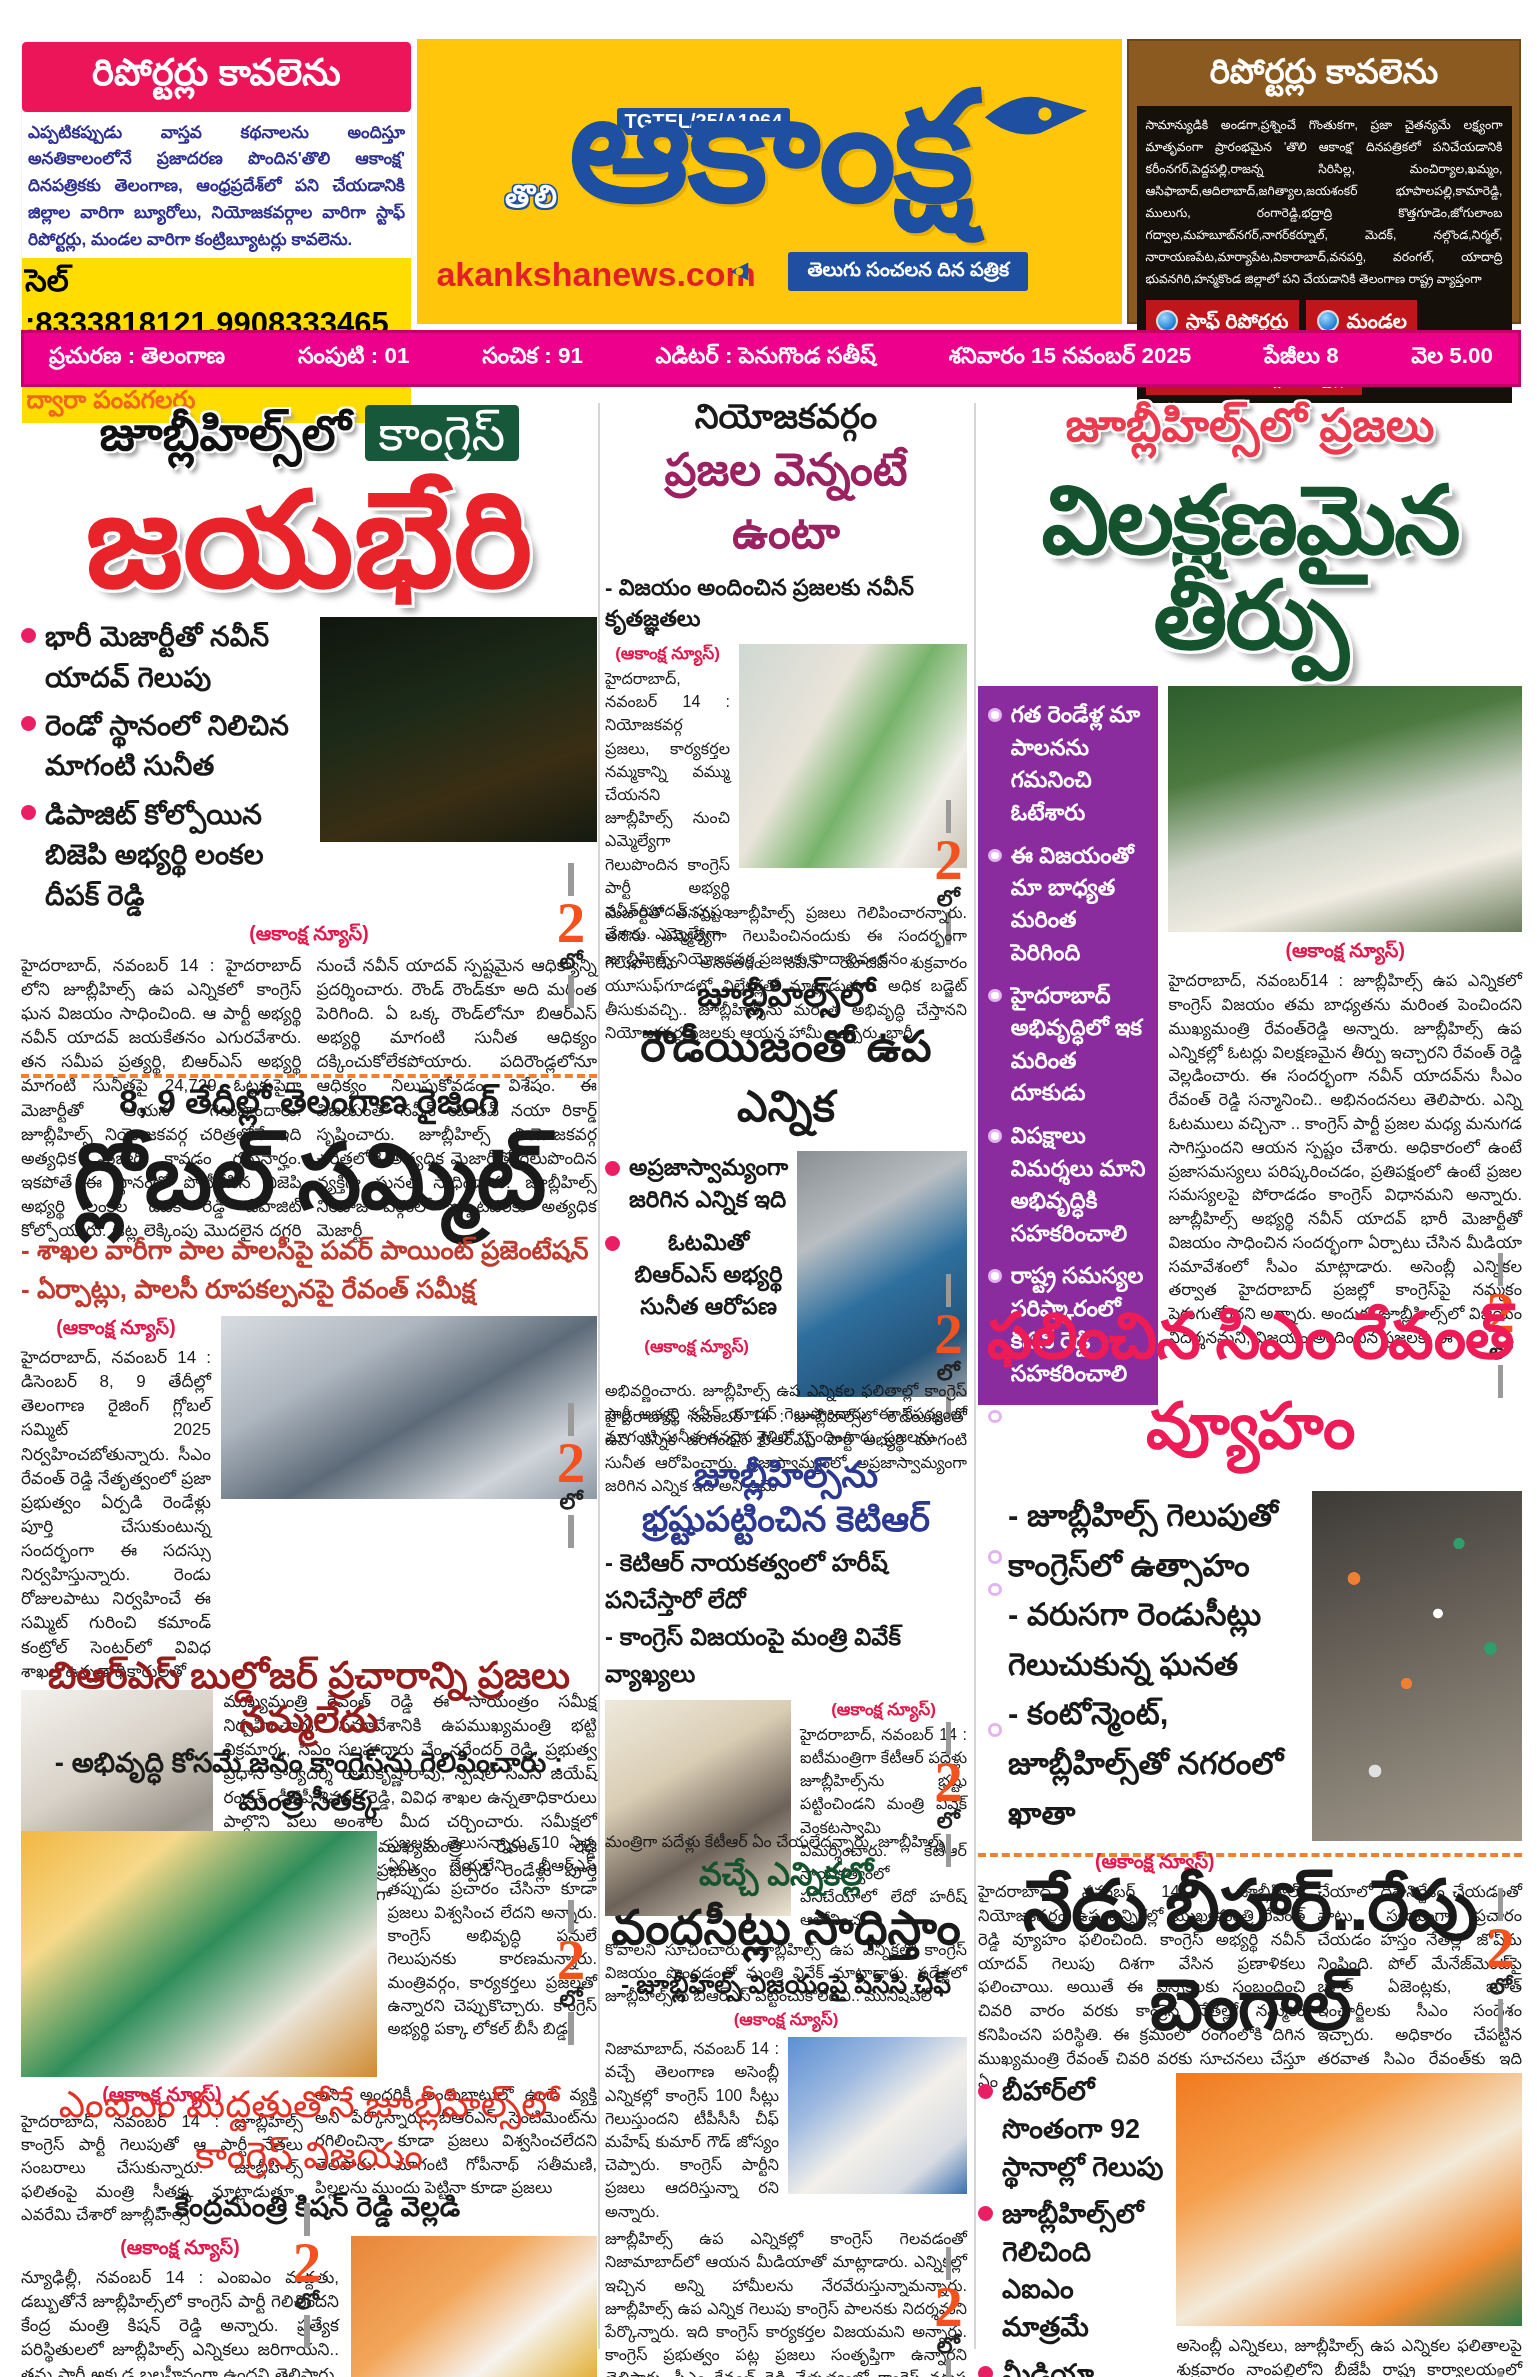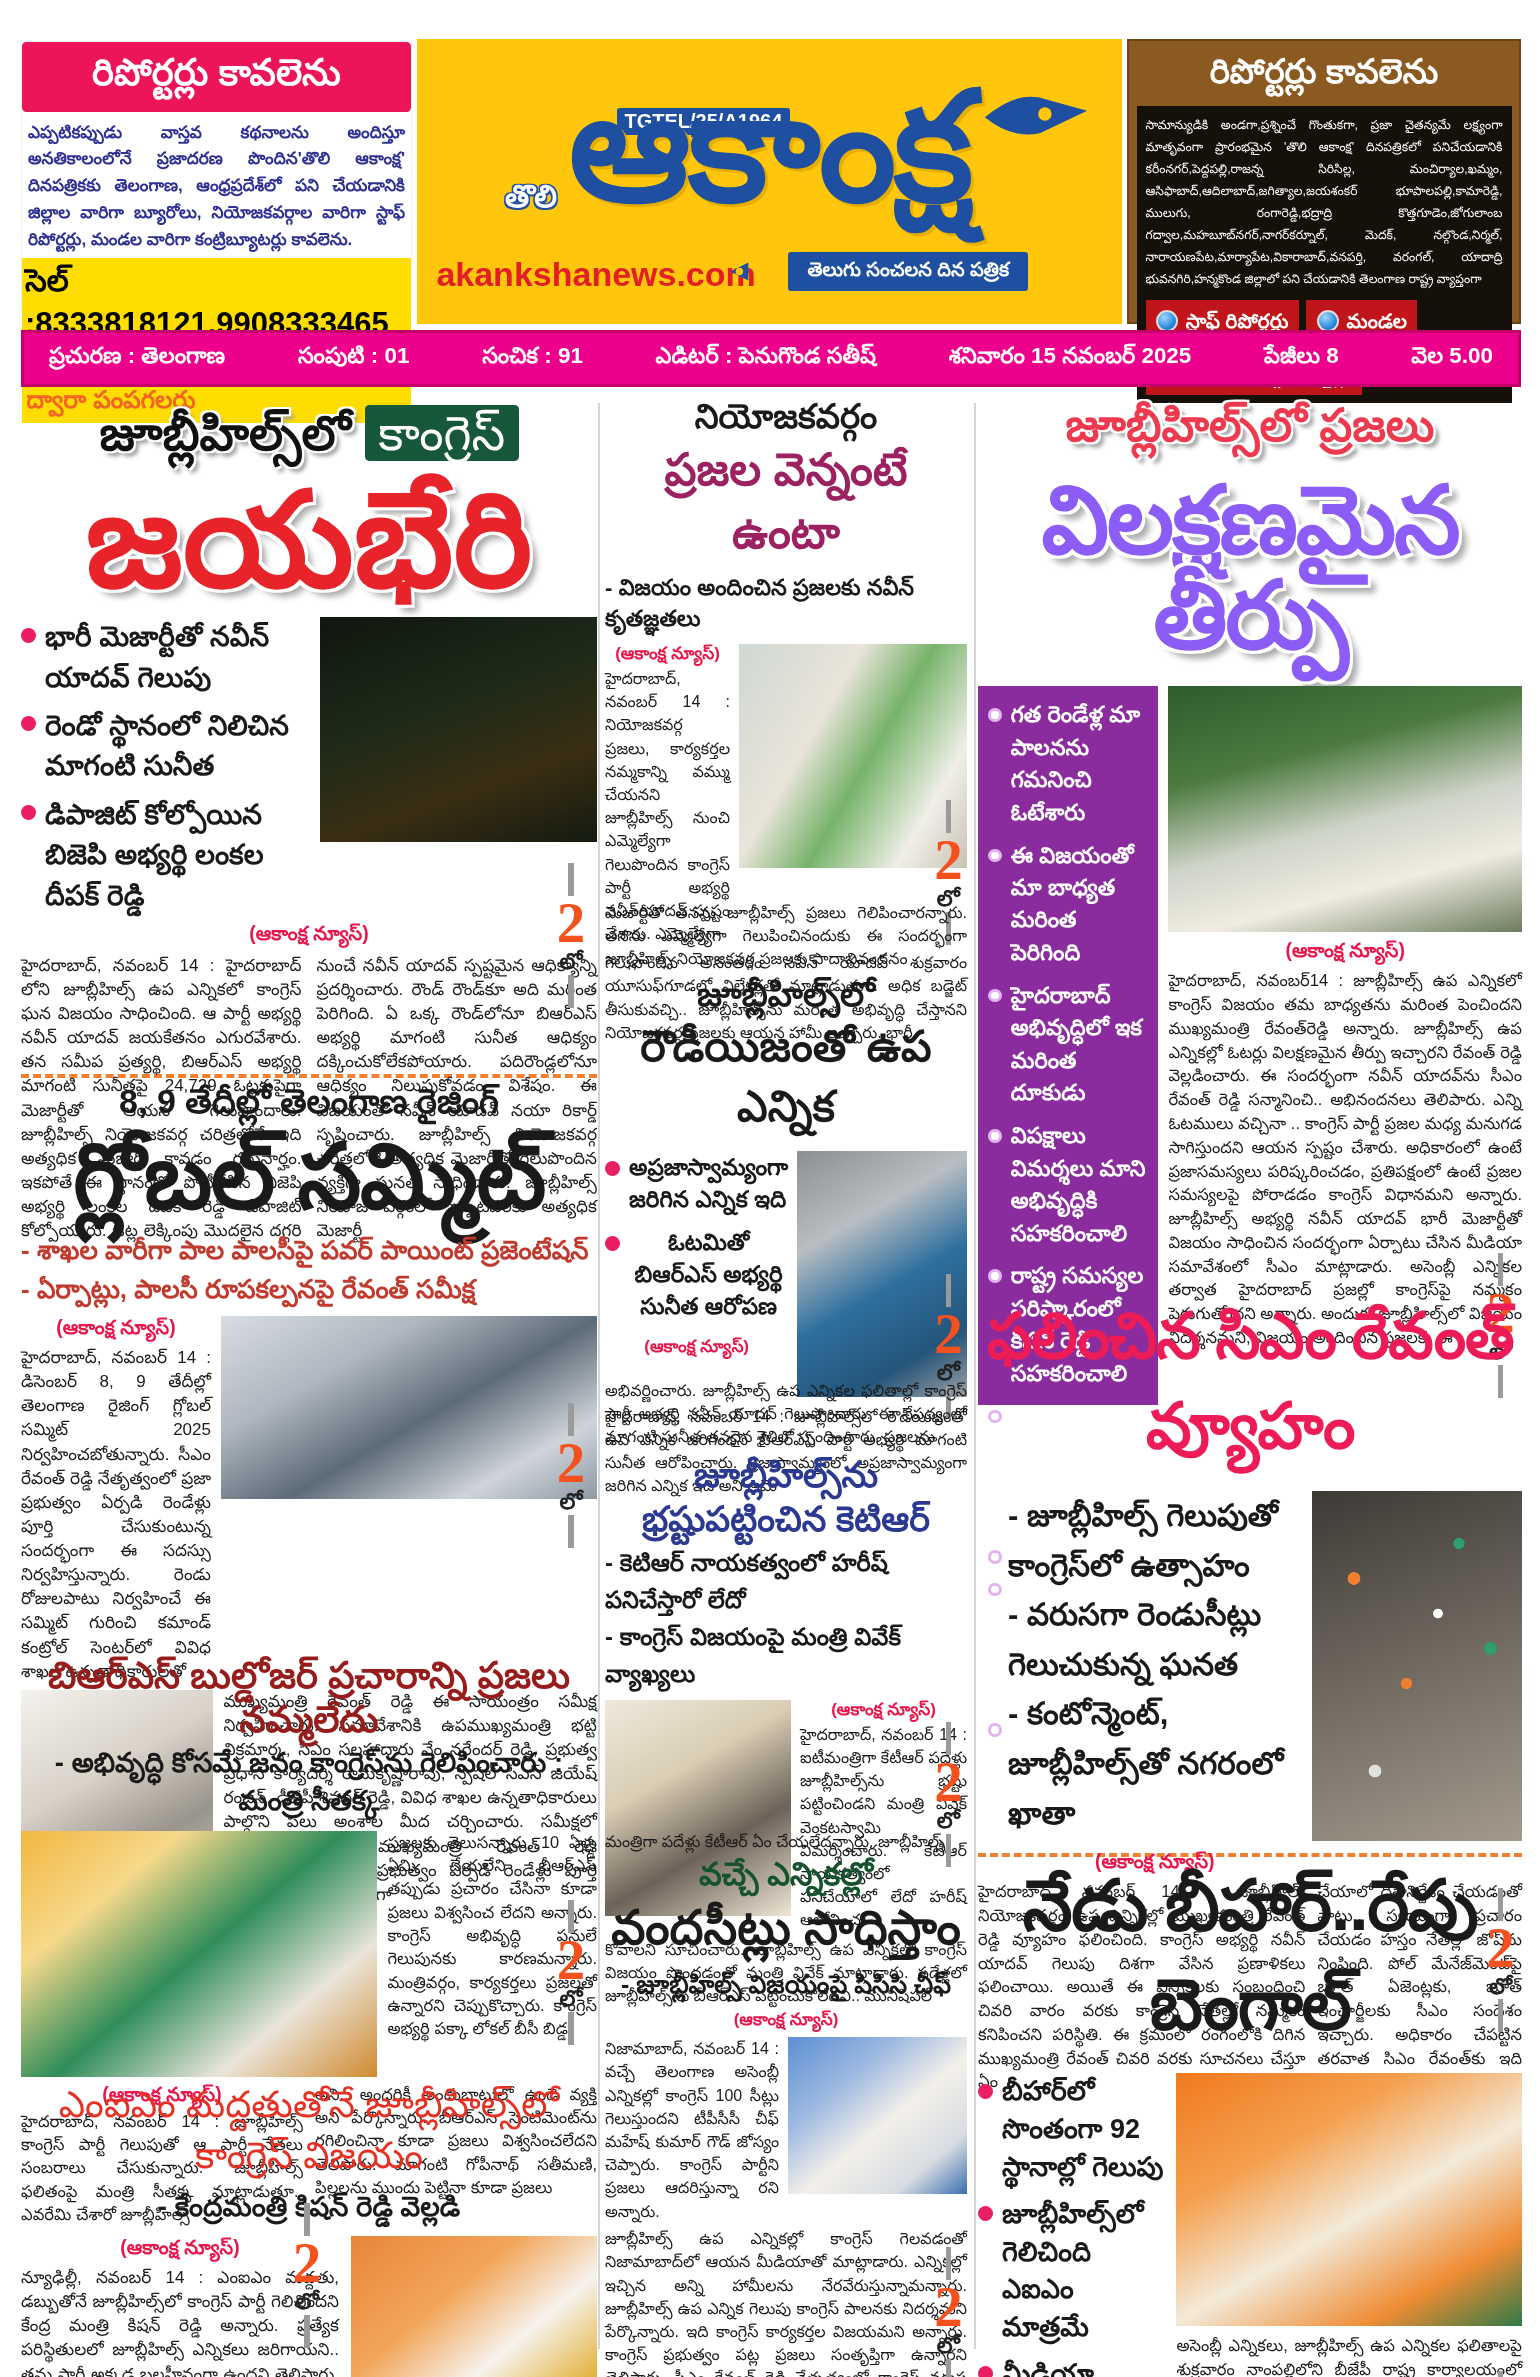--- a/index.html
+++ b/index.html
@@ -103,21 +103,21 @@
   .b2-head { font-size:43px; font-weight:bold; }
   .b2-blt { font-size:23px; font-weight:bold; line-height:1.4; }
   .b3-head { font-size:35px; font-weight:bold; color:#2B3990; line-height:1.25; }
   .b3-sub { font-size:24px; font-weight:bold; line-height:1.55; }
   .b4-kick { font-size:32px; font-weight:bold; color:#14532d; }
   .b4-head { font-size:48px; font-weight:bold; }
   .b4-sub { font-size:25px; font-weight:bold; }
 
   .c1-kick { font-size:46px; font-weight:bold; color:#EE3A4E;
     text-shadow:2.2px 2.2px 0 #fff,-2.2px -2.2px 0 #fff,2.2px -2.2px 0 #fff,-2.2px 2.2px 0 #fff,5.2px 5.2px 4.5px #999; }
-  .c1-head { font-size:95px; font-weight:bold; color:#8b5cf6; letter-spacing:-2.2px; line-height:1;
+  .c1-head { font-size:95px; font-weight:bold; color:#14532d; letter-spacing:-2.2px; line-height:1;
     text-shadow:3px 3px 0 #fff,-3px -3px 0 #fff,3px -3px 0 #fff,-3px 3px 0 #fff,7.5px 7.5px 6px #aaa; }
   .pbox { background:#8A2C9E; color:#fff; padding:13.4px 10.4px; }
   .pbox .dotli { margin-bottom:10.4px; }
   .pbox .wdot { flex:0 0 auto; width:13.4px; height:13.4px; border-radius:50%; background:#fff; border:3px solid #e3b3ef; margin-top:9px; }
   .pbox span.t { font-size:22.4px; font-weight:bold; line-height:1.45; }
   .c-body { font-size:16.4px; line-height:1.45; }
   .c2-head { font-size:64px; font-weight:bold; color:#ED1C57; letter-spacing:-1.5px; }
   .c2-blt { font-size:31px; font-weight:bold; line-height:1.6; }
   .c3-head { font-size:71px; font-weight:bold; letter-spacing:-1.5px; }
   .c3-blt { font-size:27px; font-weight:bold; line-height:1.4; }

